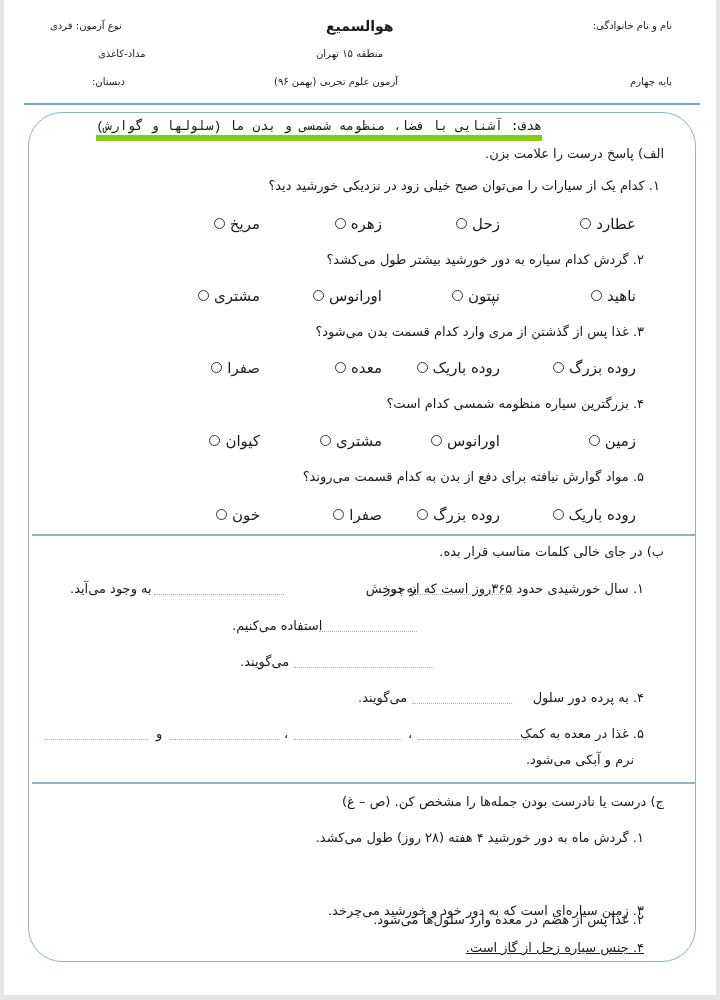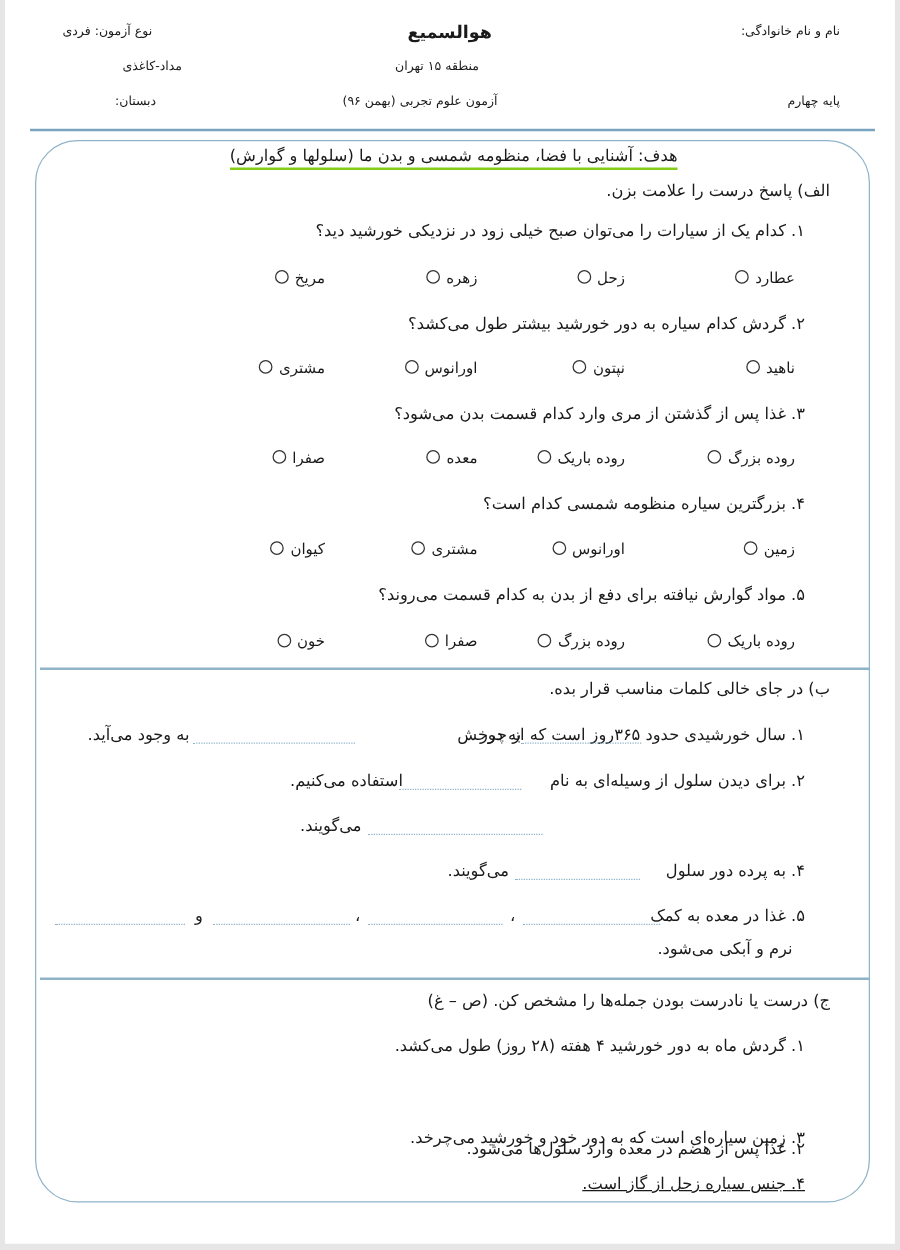--- a/index.html
+++ b/index.html
@@ -16,22 +16,22 @@
     .hdr.bold { font-weight: bold; font-size: 14px; }
     .hdr-line {
       position: absolute; left: 20px; right: 16px; top: 103px; height: 2px; background: #7aa3bf;
     }
     .frame {
       position: absolute; left: 24px; top: 112px; width: 668px; height: 850px;
       border: 1.5px solid #8fb3c9; border-radius: 34px; box-sizing: border-box;
     }
     .sep { position: absolute; left: 28px; width: 664px; height: 1.5px; background: #8fb3c9; }
     .t { position: absolute; direction: rtl; font-size: 13px; white-space: nowrap; }
-    .goal { border-bottom: 2px solid #84cc16; padding-bottom: 1px; }
-    .opt { position: absolute; direction: rtl; font-size: 12px; white-space: nowrap; }
+    .goal { border-bottom: 6px solid #84cc16; padding-bottom: 1px; font-family: Liberation Mono, monospace; }
+    .opt { position: absolute; direction: rtl; font-size: 15px; white-space: nowrap; }
     .radio {
       display: inline-block; width: 9px; height: 9px; border: 1px solid #333;
       border-radius: 50%; margin-right: 5px; vertical-align: middle; position: relative; top: -1px;
     }
     .blank {
       position: absolute; height: 0; border-bottom: 1px dotted #8fb3c9;
     }
   </style>
 </head>
 <body>
@@ -49,21 +49,21 @@
   <div class="hdr-line"></div>
 
   <div class="frame"></div>
 
   <div class="t" style="right:174px; top:118px;">
     <span class="goal">هدف: آشنایی با فضا، منظومه شمسی و بدن ما (سلولها و گوارش)</span>
   </div>
 
   <div class="t" style="right:52px; top:146px;">الف) پاسخ درست را علامت بزن.</div>
 
-  <div class="t" style="right:72px; top:178px;">۱. کدام یک از سیارات را می‌توان صبح خیلی زود در نزدیکی خورشید دید؟</div>
+  <div class="t" style="right:56px; top:178px;">۱. کدام یک از سیارات را می‌توان صبح خیلی زود در نزدیکی خورشید دید؟</div>
   <div class="opt" style="right:80px; top:215px;"><span>عطارد</span><span class="radio"></span></div>
   <div class="opt" style="right:216px; top:215px;"><span>زحل</span><span class="radio"></span></div>
   <div class="opt" style="right:334px; top:215px;"><span>زهره</span><span class="radio"></span></div>
   <div class="opt" style="right:456px; top:215px;"><span>مریخ</span><span class="radio"></span></div>
 
   <div class="t" style="right:72px; top:252px;">۲. گردش کدام سیاره به دور خورشید بیشتر طول می‌کشد؟</div>
   <div class="opt" style="right:80px; top:287px;"><span>ناهید</span><span class="radio"></span></div>
   <div class="opt" style="right:216px; top:287px;"><span>نپتون</span><span class="radio"></span></div>
   <div class="opt" style="right:334px; top:287px;"><span>اورانوس</span><span class="radio"></span></div>
   <div class="opt" style="right:456px; top:287px;"><span>مشتری</span><span class="radio"></span></div>
@@ -89,21 +89,20 @@
   <div class="sep" style="top:534px;"></div>
 
   <div class="t" style="right:52px; top:544px;">ب) در جای خالی کلمات مناسب قرار بده.</div>
 
   <div class="t" style="right:72px; top:581px;">۱. سال خورشیدی حدود ۳۶۵روز است که از چرخش</div>
   <div class="blank" style="left:413px; width:96px; top:594px;"></div>
   <div class="t" style="left:380px; top:581px;">به دور</div>
   <div class="blank" style="left:150px; width:130px; top:594px;"></div>
   <div class="t" style="left:66px; top:581px;">به وجود می‌آید.</div>
 
-  <div class="t" style="right:72px; top:618px;">۲. برای دیدن سلول از وسیله‌ای به نام</div>
   <div class="blank" style="left:315px; width:98px; top:631px;"></div>
   <div class="t" style="left:228px; top:618px;">استفاده می‌کنیم.</div>
 
   <div class="blank" style="left:290px; width:140px; top:667px;"></div>
   <div class="t" style="left:236px; top:654px;">می‌گویند.</div>
 
   <div class="t" style="right:72px; top:690px;">۴. به پرده دور سلول</div>
   <div class="blank" style="left:408px; width:100px; top:703px;"></div>
   <div class="t" style="left:354px; top:690px;">می‌گویند.</div>
 

